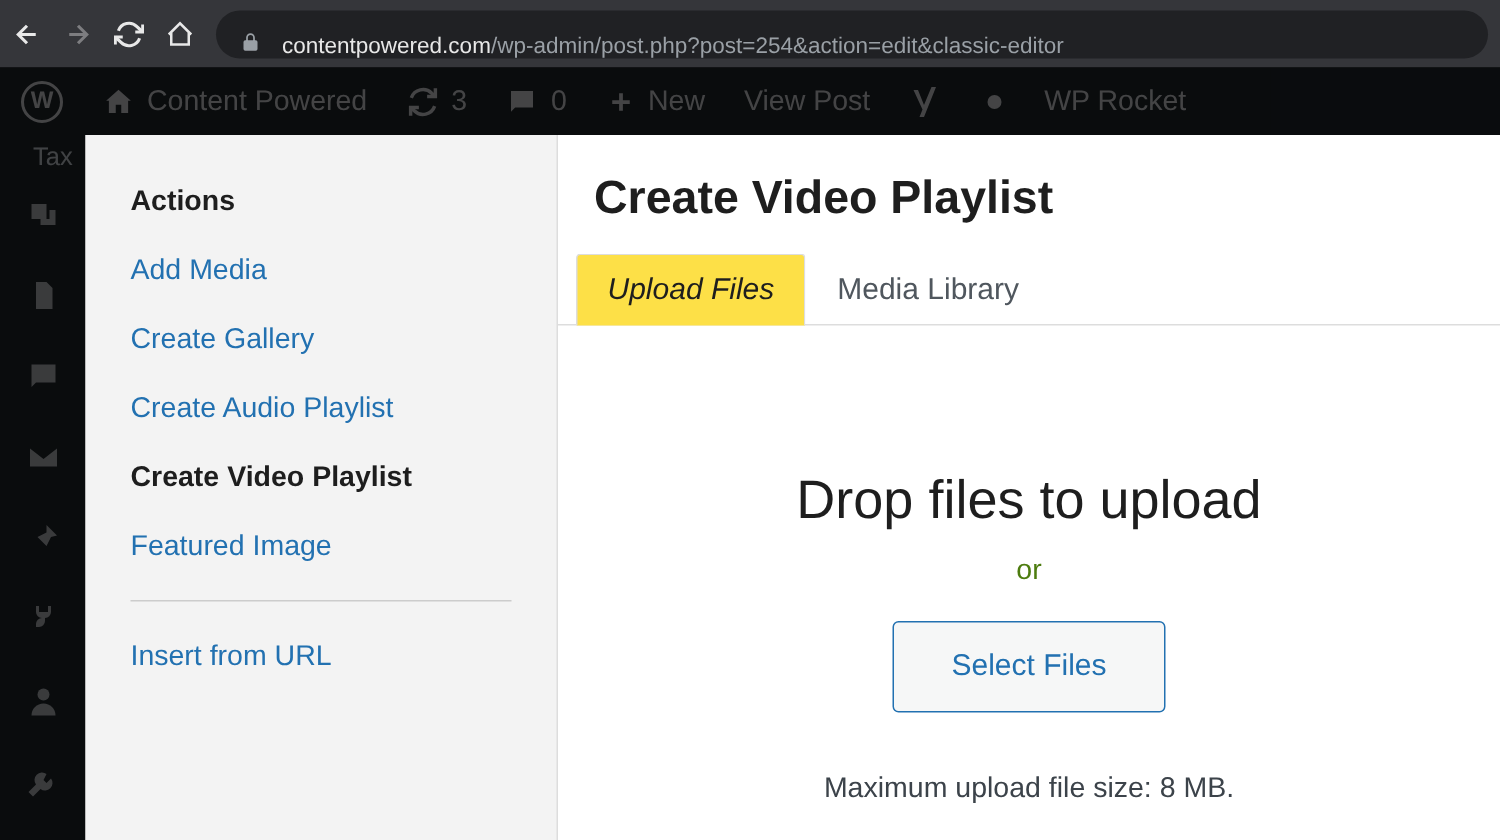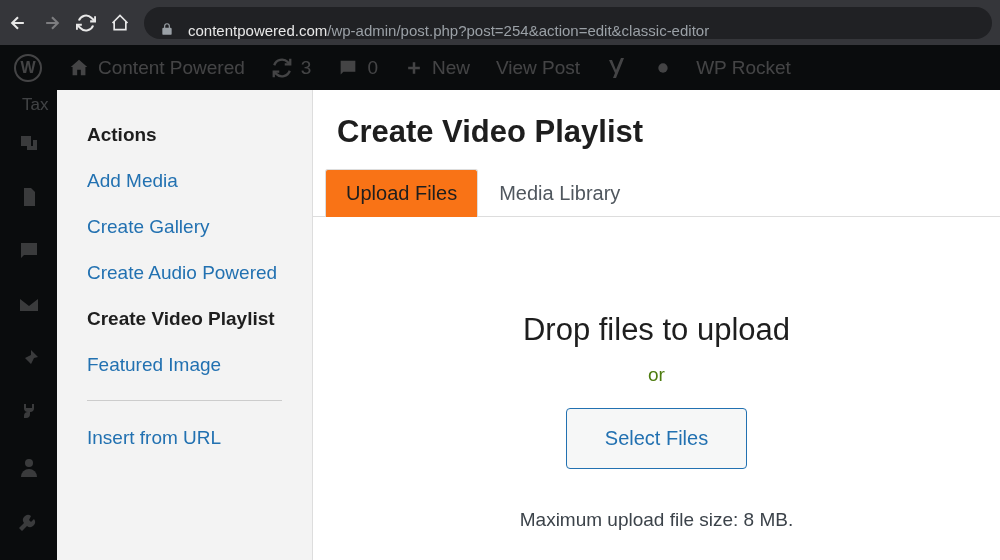--- a/index.html
+++ b/index.html
@@ -20,34 +20,34 @@
     
     .wp-menu { position: absolute; left: 0; top: 90px; width: 57px; height: 470px; background: #1d2327; opacity: 0.35; display: flex; flex-direction: column; align-items: center; padding-top: 8px; gap: 28px; color: #a7aaad; }
     .wp-menu .menu-icon { width: 26px; height: 26px; display: flex; align-items: center; justify-content: center; }
     .wp-menu-label { position: absolute; left: 22px; top: 95px; color: #f0f0f1; font-size: 17px; opacity: 0.35; }
 
     
     .modal-backdrop { position: absolute; left: 0; top: 45px; right: 0; bottom: 0; background: rgba(0,0,0,0.7); }
 
     
     .media-modal { position: absolute; left: 57px; top: 90px; right: 0; bottom: 0; background: #fff; display: flex; }
-    .media-sidebar { width: 256px; background: #f3f3f3; border-right: 1px solid #ddd; padding: 34px 30px; }
+    .media-sidebar { width: 315px; background: #f3f3f3; border-right: 1px solid #ddd; padding: 34px 30px; }
     .media-sidebar h3 { font-size: 19px; font-weight: 600; color: #1e1e1e; margin-bottom: 24px; }
     .media-sidebar .action-link { display: block; font-size: 19px; color: #2271b1; margin-bottom: 24px; font-weight: 500; cursor: pointer; }
     .media-sidebar .action-link.active { color: #1e1e1e; font-weight: 700; }
     .media-sidebar hr { border: none; border-top: 1px solid #ccc; margin: 12px 0 26px 0; }
 
     .media-main { flex: 1; background: #fff; padding: 24px 0 0 0; }
     .media-main h1 { font-size: 31px; font-weight: 700; color: #1e1e1e; padding: 0 24px 18px; }
     .tabs { display: flex; border-bottom: 1px solid #ddd; padding-left: 12px; }
     .tab { padding: 12px 20px; font-size: 20px; color: #50575e; border: 1px solid transparent; border-bottom: none; cursor: pointer; position: relative; top: 1px; }
-    .tab.active { border-color: #ddd; background: #f97316; border-radius: 3px 3px 0 0; color: #1e1e1e; font-weight: 500; }
+    .tab.active { border-color: #ddd; background: #fde047; border-radius: 3px 3px 0 0; color: #1e1e1e; font-weight: 500; font-style: italic; }
 
     .upload-area { text-align: center; padding-top: 95px; }
-    .upload-area .drop-text { font-size: 31px; color: #1e1e1e; font-weight: 500; }
+    .upload-area .drop-text { font-size: 36px; color: #1e1e1e; font-weight: 500; }
     .upload-area .or-text { font-size: 19px; color: #4d7c0f; margin: 16px 0 22px; }
     .select-btn { display: inline-block; border: 1px solid #2271b1; color: #2271b1; font-size: 20px; font-weight: 500; padding: 18px 38px; border-radius: 4px; cursor: pointer; background: #f6f7f7; }
     .max-size { font-size: 19px; color: #3c434a; margin-top: 40px; }
   </style>
 </head>
 <body>
 
 <div class="browser-bar">
   <div class="nav-btn">
     <svg width="20" height="20" viewBox="0 0 24 24" fill="none" stroke="currentColor" stroke-width="2.5">
@@ -171,21 +171,21 @@
         <path d="M14 7a5 5 0 00-7 7l-5 5 3 3 5-5a5 5 0 007-7l-3 3-2-2z"></path>
       </svg>
     </div>
 </div>
 
 <div class="media-modal">
   <div class="media-sidebar">
     <h3>Actions</h3>
     <a class="action-link">Add Media</a>
     <a class="action-link">Create Gallery</a>
-    <a class="action-link">Create Audio Powered</a>
+    <a class="action-link">Create Audio Playlist</a>
     <a class="action-link active">Create Video Playlist</a>
     <a class="action-link">Featured Image</a>
     <hr>
     <a class="action-link">Insert from URL</a>
   </div>
 
   <div class="media-main">
     <h1>Create Video Playlist</h1>
     <div class="tabs">
       <div class="tab active">Upload Files</div>

